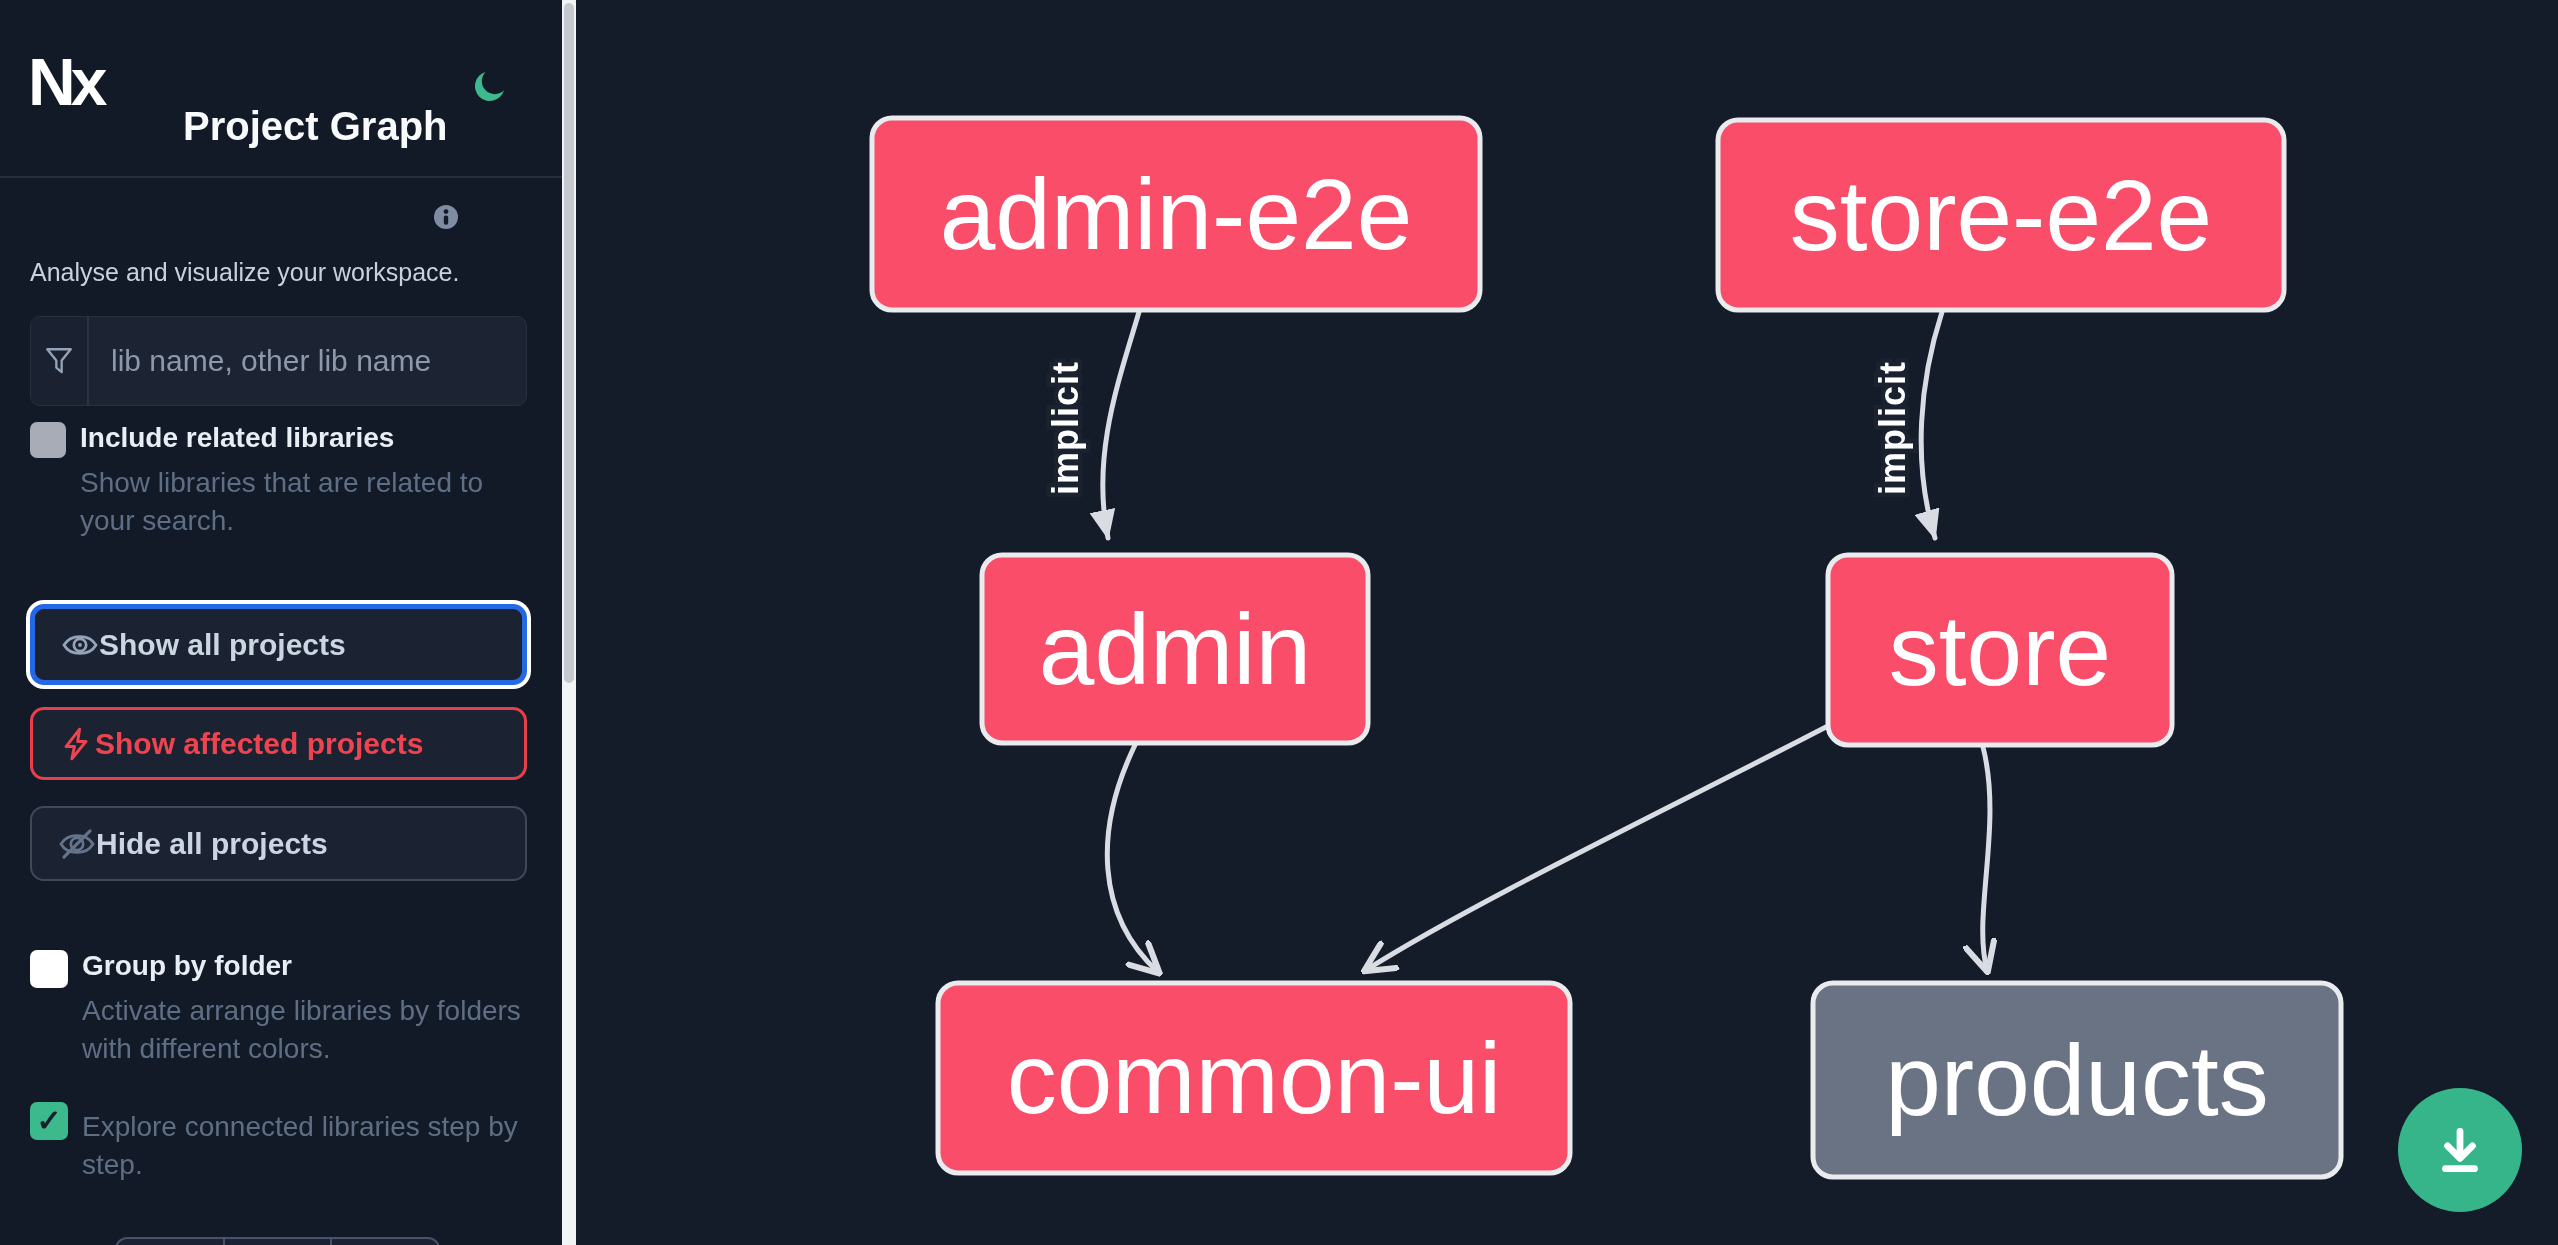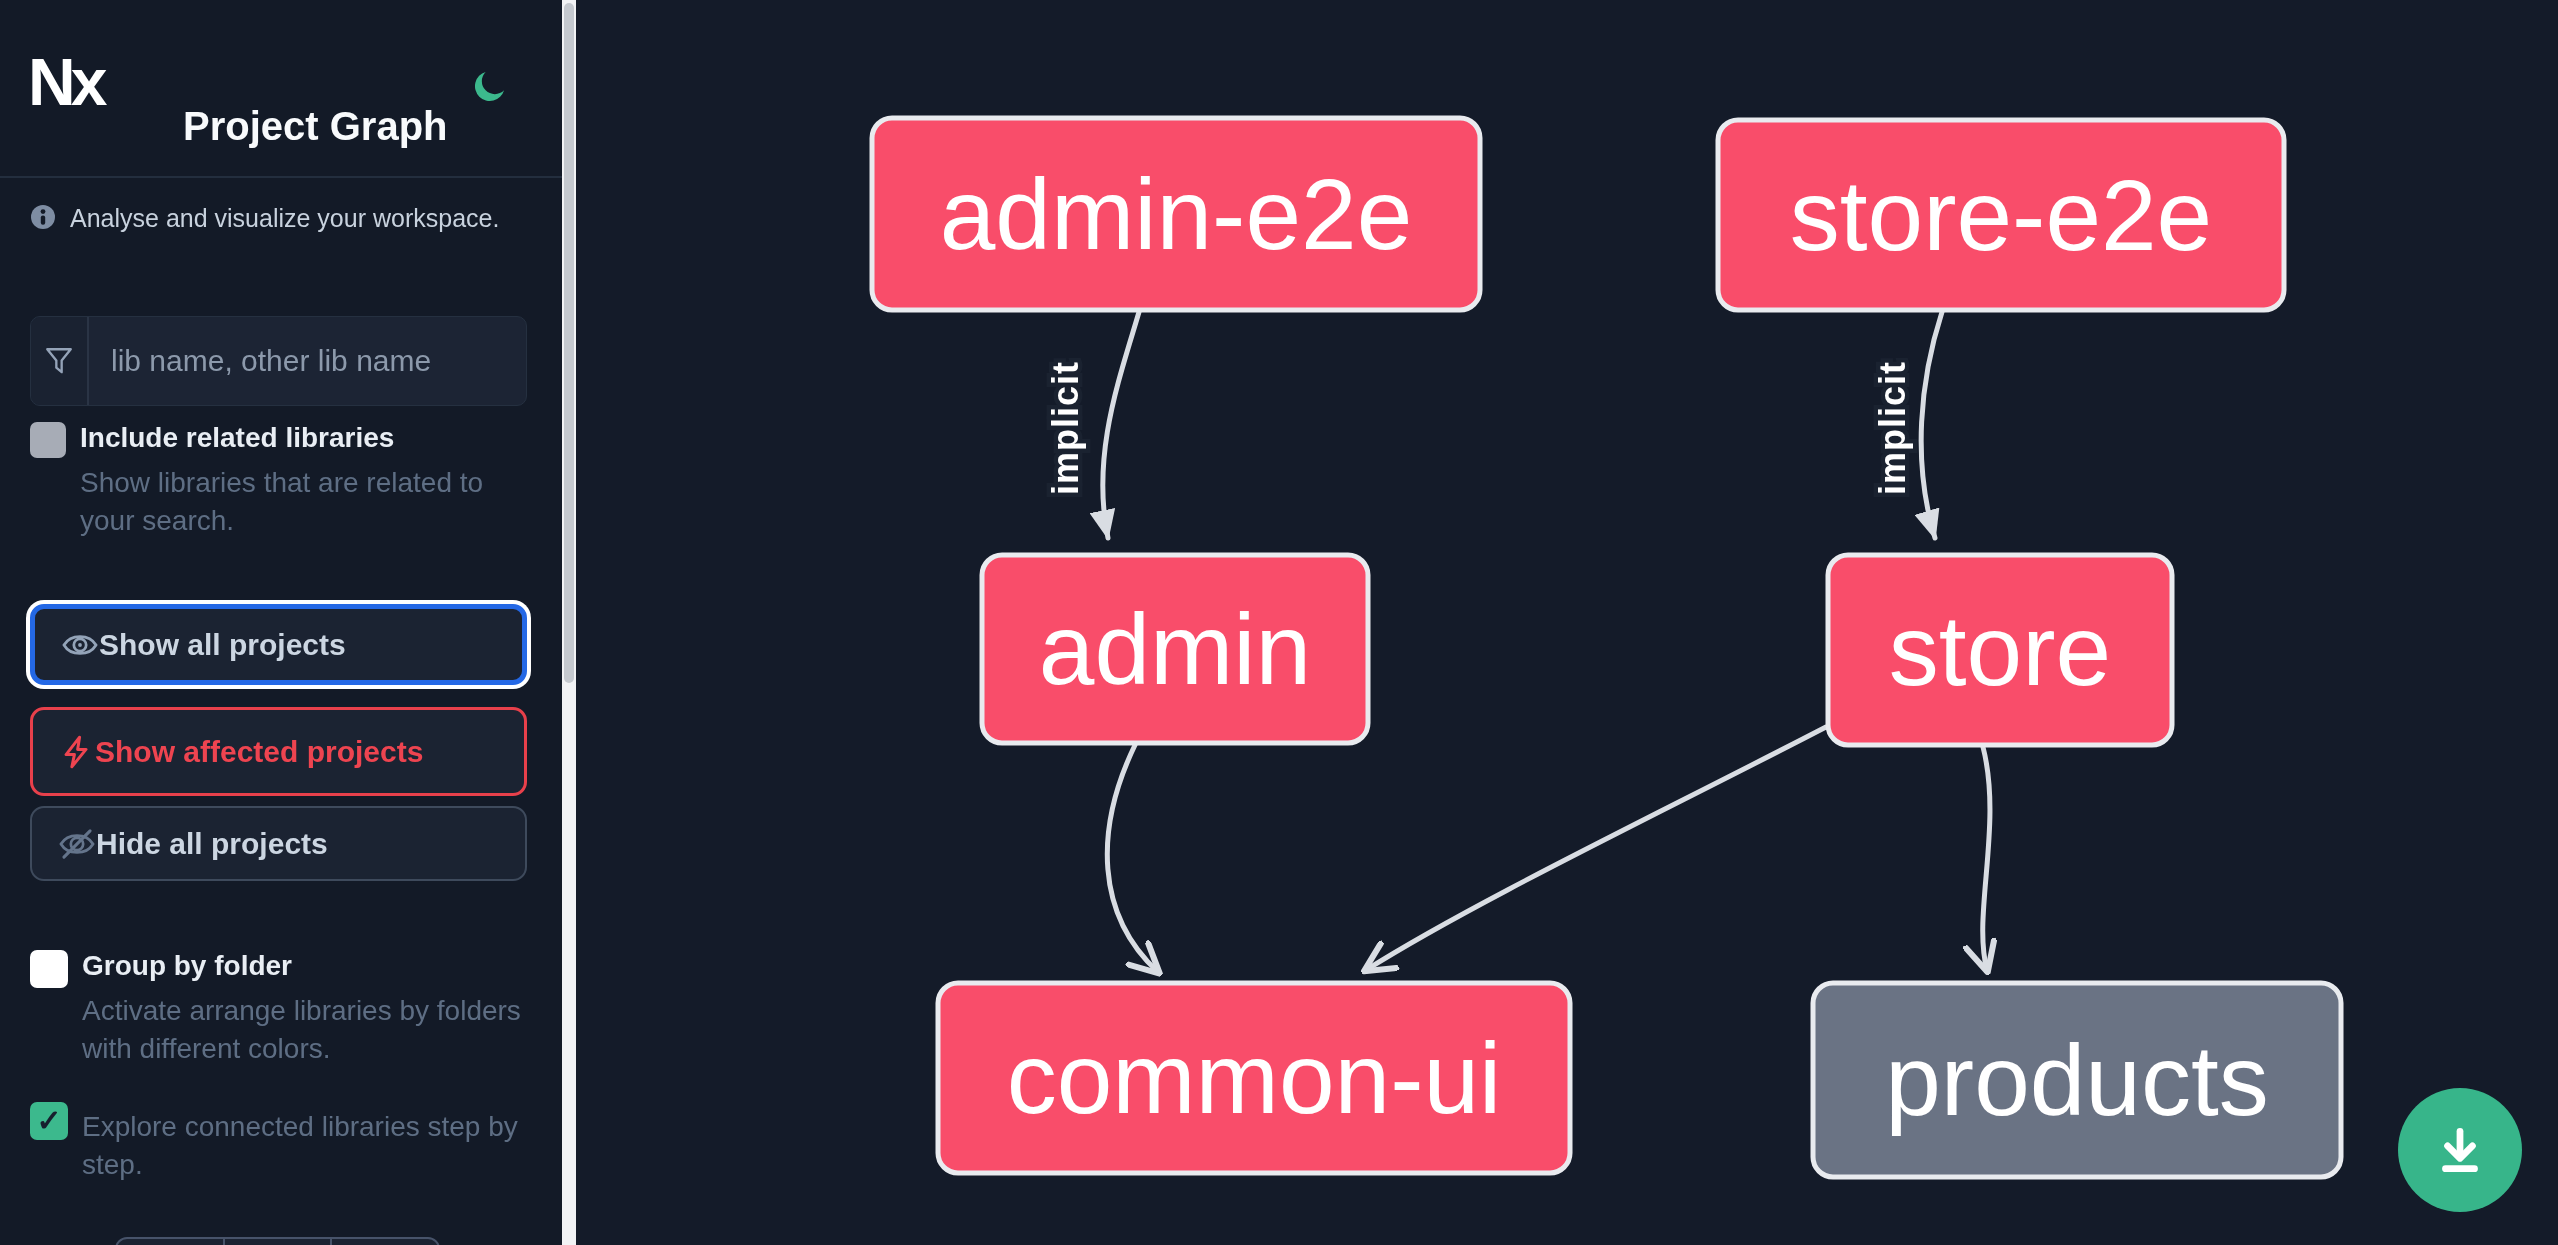--- a/index.html
+++ b/index.html
@@ -7,40 +7,40 @@
   .page {
     position:relative; width:2558px; height:1245px; overflow:hidden;
     background:#141b29; font-family:"Liberation Sans", sans-serif;
   }
   
   .sidebar { position:absolute; left:0; top:0; width:562px; height:1245px; background:#131a27; }
   .logo { position:absolute; left:28px; top:44px; font-size:66px; font-weight:800; color:#ffffff; letter-spacing:-5px; }
   .app-title { position:absolute; left:183px; top:64px; font-size:40px; font-weight:700; color:#f8fafc;margin-top:40px; }
   .moon { position:absolute; left:472px; top:66px; width:38px; height:38px; cursor:pointer; }
   .hdiv { position:absolute; left:0; top:176px; width:562px; height:2px; background:#232e3e; }
-  .tagline { position:absolute; left:30px; top:204px; display:flex; align-items:flex-start; gap:14px; }
+  .tagline { position:absolute; left:30px; top:204px; display:flex; align-items:flex-end; gap:28px;flex-direction:column; }
   .tagline span { font-size:25px; font-weight:500; color:#c8d2de; }
   .search { position:absolute; left:30px; top:316px; width:497px; height:90px; background:#1c2434; border:1px solid #253040; border-radius:10px; display:flex; align-items:stretch; overflow:hidden; }
   .sicon { width:58px; display:flex; align-items:center; justify-content:center; border-right:2px solid #2a3445; background:#1a2231; }
   .search input { flex:1; background:transparent; border:none; outline:none; padding:0 22px; font-size:30px; color:#e2e8f0; font-family:"Liberation Sans", sans-serif; }
   .search input::placeholder { color:#8c99ab; }
   .option { position:absolute; left:30px; width:505px; display:flex; gap:14px; }
   .cb { width:38px; height:38px; border-radius:7px; flex-shrink:0; margin-top:2px; cursor:pointer;
         display:flex; align-items:center; justify-content:center; }
   .cb-gray  { background:#a7acb6; width:36px; height:36px; }
   .cb-white { background:#ffffff; }
   .cb-green { background:#3cb98d; }
   .cb-green .check { color:#17202e; font-size:30px; font-weight:700; line-height:1; }
   .option-label { font-size:28px; font-weight:600; color:#e9eef4; line-height:36px; }
   .option-desc  { font-size:28px; font-weight:400; color:#5e6e84; line-height:38px; margin-top:8px; max-width:452px; }
   .btn { position:absolute; left:30px; width:497px; display:flex; align-items:center; 
          padding-left:26px; background:#1b2332; border-radius:14px; cursor:pointer;
          font-family:"Liberation Sans", sans-serif; font-size:30px; font-weight:600; color:#ccd6e2; }
   .btn-focus    { top:604px; height:81px; border:5px solid #2468e5; box-shadow:0 0 0 4px #ffffff; }
-  .btn-affected { top:707px; height:89px; border:3px solid #e8404b; color:#ee4450; }
+  .btn-affected { top:707px; height:73px; border:3px solid #e8404b; color:#ee4450; }
   .btn-plain    { top:806px; height:75px; border:2px solid #3e4a5c; }
   .stepper { position:absolute; left:115px; top:1237px; width:325px; height:50px; background:#1b2332;
              border:2px solid #47536a; border-radius:12px 12px 0 0; display:flex; }
   .stepper .seg { flex:1; border-right:2px solid #47536a; }
   .stepper .seg:last-child { border-right:none; }
   
   .sb-track { position:absolute; left:562px; top:0; width:14px; height:1245px; background:#f2f3f5; }
   .sb-thumb { position:absolute; left:2px; top:3px; width:10px; height:680px; background:#c5c9cf; border-radius:5px; }
   
   .canvas { position:absolute; left:576px; top:0; width:1982px; height:1245px; background:#141b29; }

